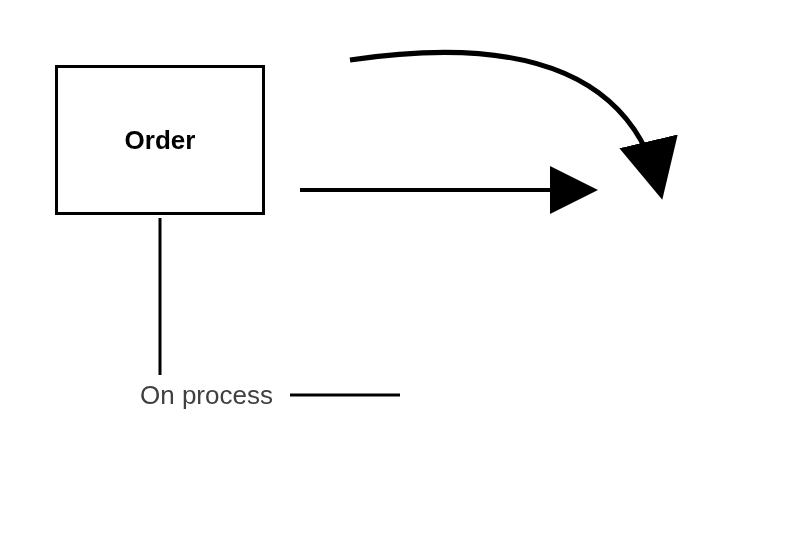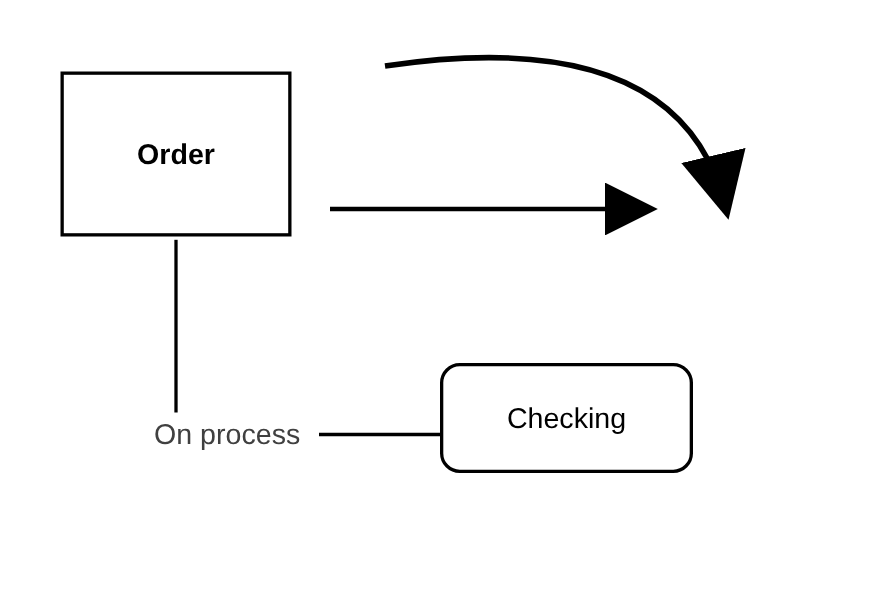--- a/index.html
+++ b/index.html
@@ -61,23 +61,20 @@
   </style>
 </head>
 <body>
 
 <div class="diagram-container">
 
   <div class="box-order">
     <span>Order</span>
   </div>
 
-  <div class="box-checking">
-    <span>Checking</span>
-  </div>
 
   <div class="label-onprocess">On process</div>
 
   <svg class="connectors">
     <defs>
       <marker id="arrowhead" markerWidth="12" markerHeight="12" refX="10" refY="6" orient="auto">
         <polygon points="0 0, 12 6, 0 12" fill="#000"></polygon>
       </marker>
     </defs>
 

